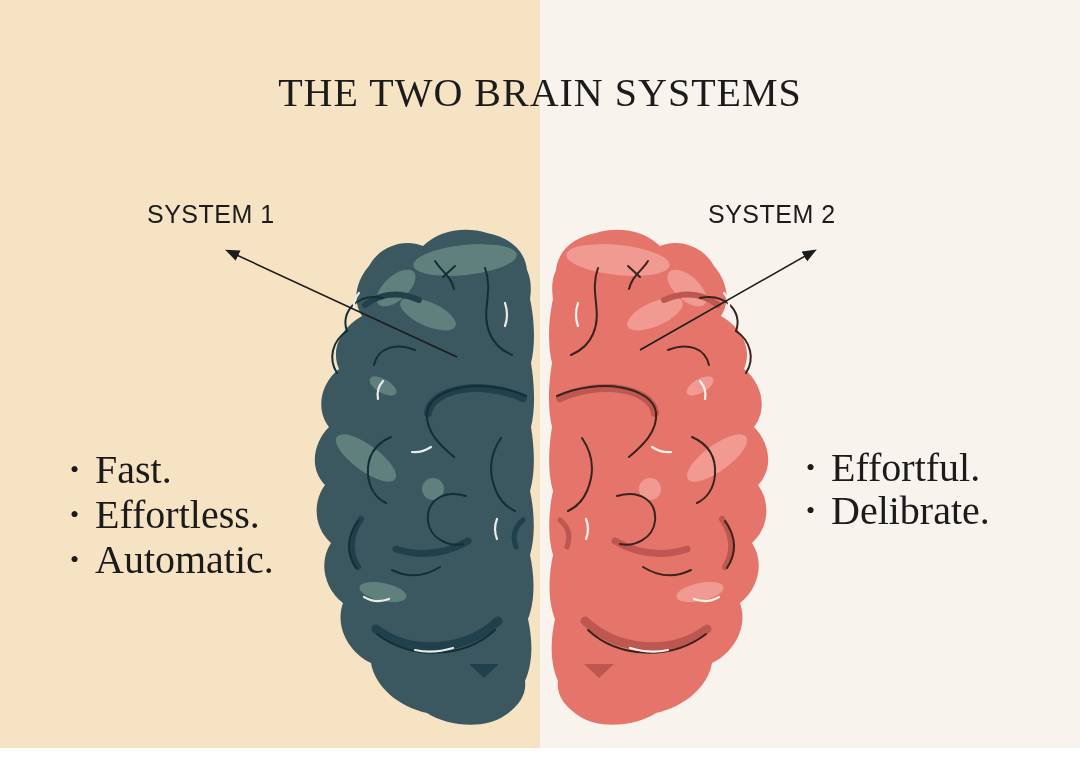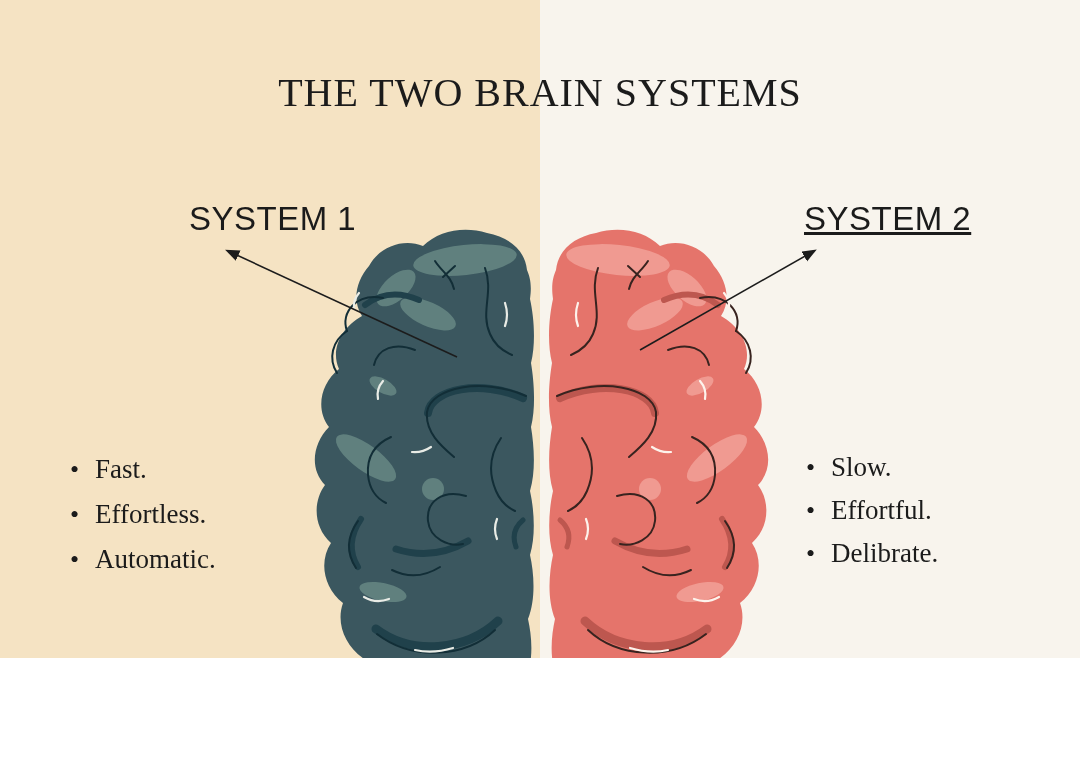--- a/index.html
+++ b/index.html
@@ -1,21 +1,21 @@
 <!DOCTYPE html>
 <html style="--bg-left: #f5e3c3; --bg-right: #f8f4ed; --text: #1b1b1b; --arrow: #1c1c1c; --brain-left-base: #3b575f; --brain-left-highlight: #60807e; --brain-left-shadow: #20414b; --brain-left-line: #122e37; --brain-left-glint: #e9ece6; --brain-right-base: #e5746b; --brain-right-highlight: #f09a91; --brain-right-shadow: #bd574f; --brain-right-line: #38231f; --brain-right-glint: #fdf3ec;"><head>
 <meta charset="utf-8">
 <style>
   html, body { margin: 0; padding: 0; }
   body { font-family: "Liberation Serif", "DejaVu Serif", serif; }
 
   .canvas {
     position: relative;
     width: 1080px;
-    height: 658px;
+    height: 748px;
     overflow: hidden;
     background: var(--bg-left, #f5e3c3);
   }
   .bg-left {
     position: absolute; left: 0; top: 0; width: 540px; height: 769px;
     background: var(--bg-left, #f5e3c3);
   }
   .bg-right {
     position: absolute; left: 540px; top: 0; width: 540px; height: 769px;
     background: var(--bg-right, #f8f4ed);
@@ -28,35 +28,34 @@
     font-size: 40px;
     font-weight: 400;
     letter-spacing: 1px;
     color: var(--text, #1b1b1b);
     font-family: "Liberation Serif", "DejaVu Serif", serif;
   }
 
   .syslabel {
     position: absolute;
     font-family: "Liberation Sans", "DejaVu Sans", sans-serif;
-    font-size: 33px;
+    font-size: 25px;
     font-weight: 400;
     letter-spacing: 0.5px;
     color: var(--text, #1b1b1b);
     white-space: nowrap;
-    margin-left: 42px;
   }
   .sys1 { left: 147px; top: 200px; }
-  .sys2 { left: 762px; top: 200px; text-decoration: underline; }
+  .sys2 { left: 708px; top: 200px; }
 
   .bullets {
     position: absolute;
     margin: 0; padding: 0;
     list-style: none;
-    font-size: 27px;
+    font-size: 40px;
     color: var(--text, #1b1b1b);
   }
   .bullets li {
     position: relative;
     padding-left: 25px;
     line-height: 45px;
     white-space: nowrap;
   }
   .bullets li::before {
     content: "\2022";
@@ -187,18 +186,17 @@
   <div class="syslabel sys1">SYSTEM 1</div>
   <div class="syslabel sys2">SYSTEM 2</div>
 
   <ul class="bullets bullets-left">
     <li>Fast.</li>
     <li>Effortless.</li>
     <li>Automatic.</li>
   </ul>
 
   <ul class="bullets bullets-right">
-    <li>Slow.</li>
     <li>Effortful.</li>
     <li>Delibrate.</li>
   </ul>
 
 </div>
 
 </body></html>

